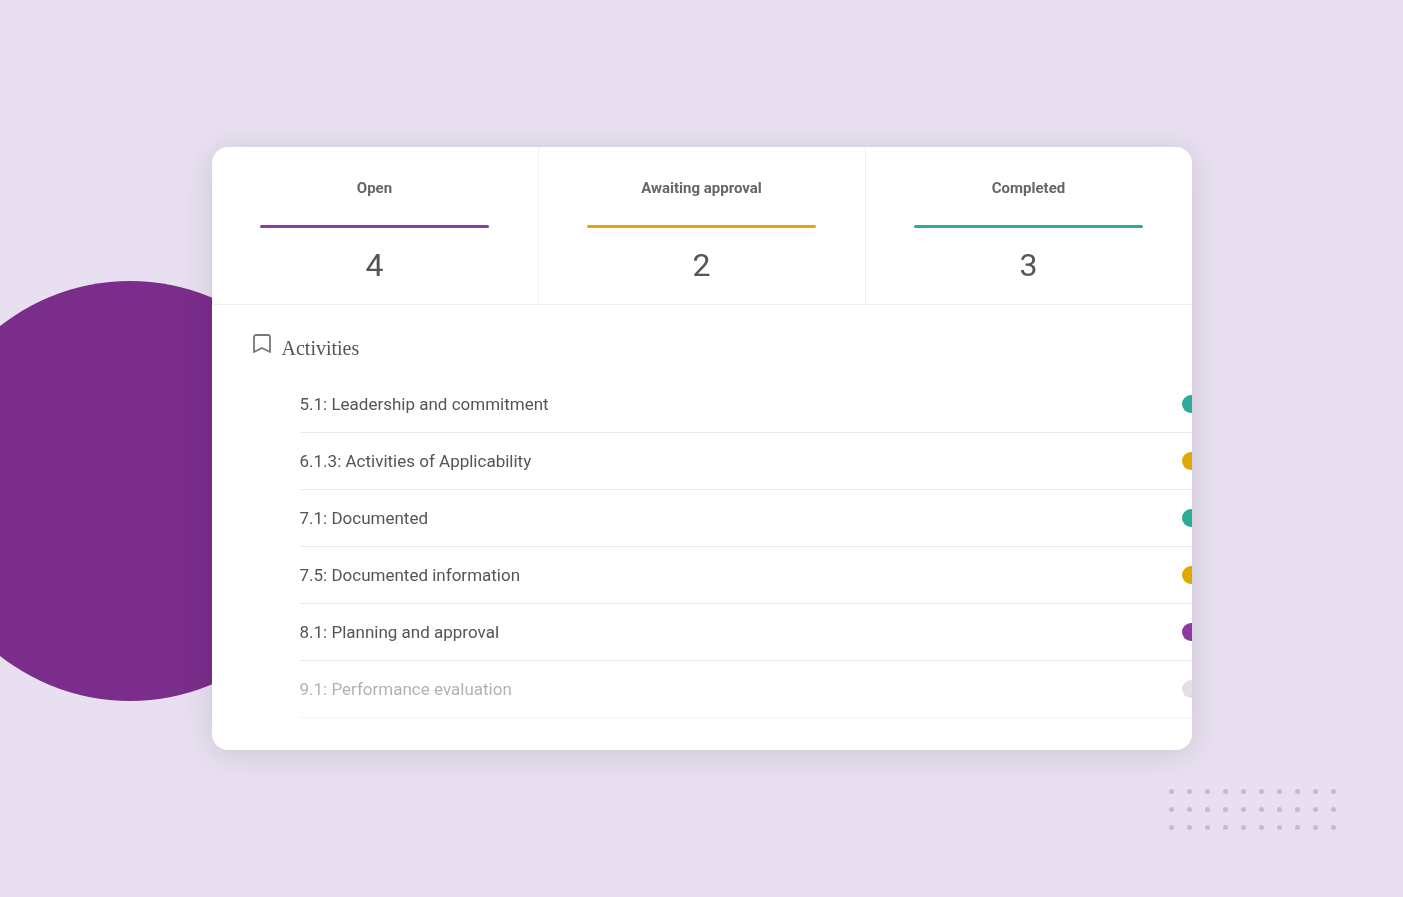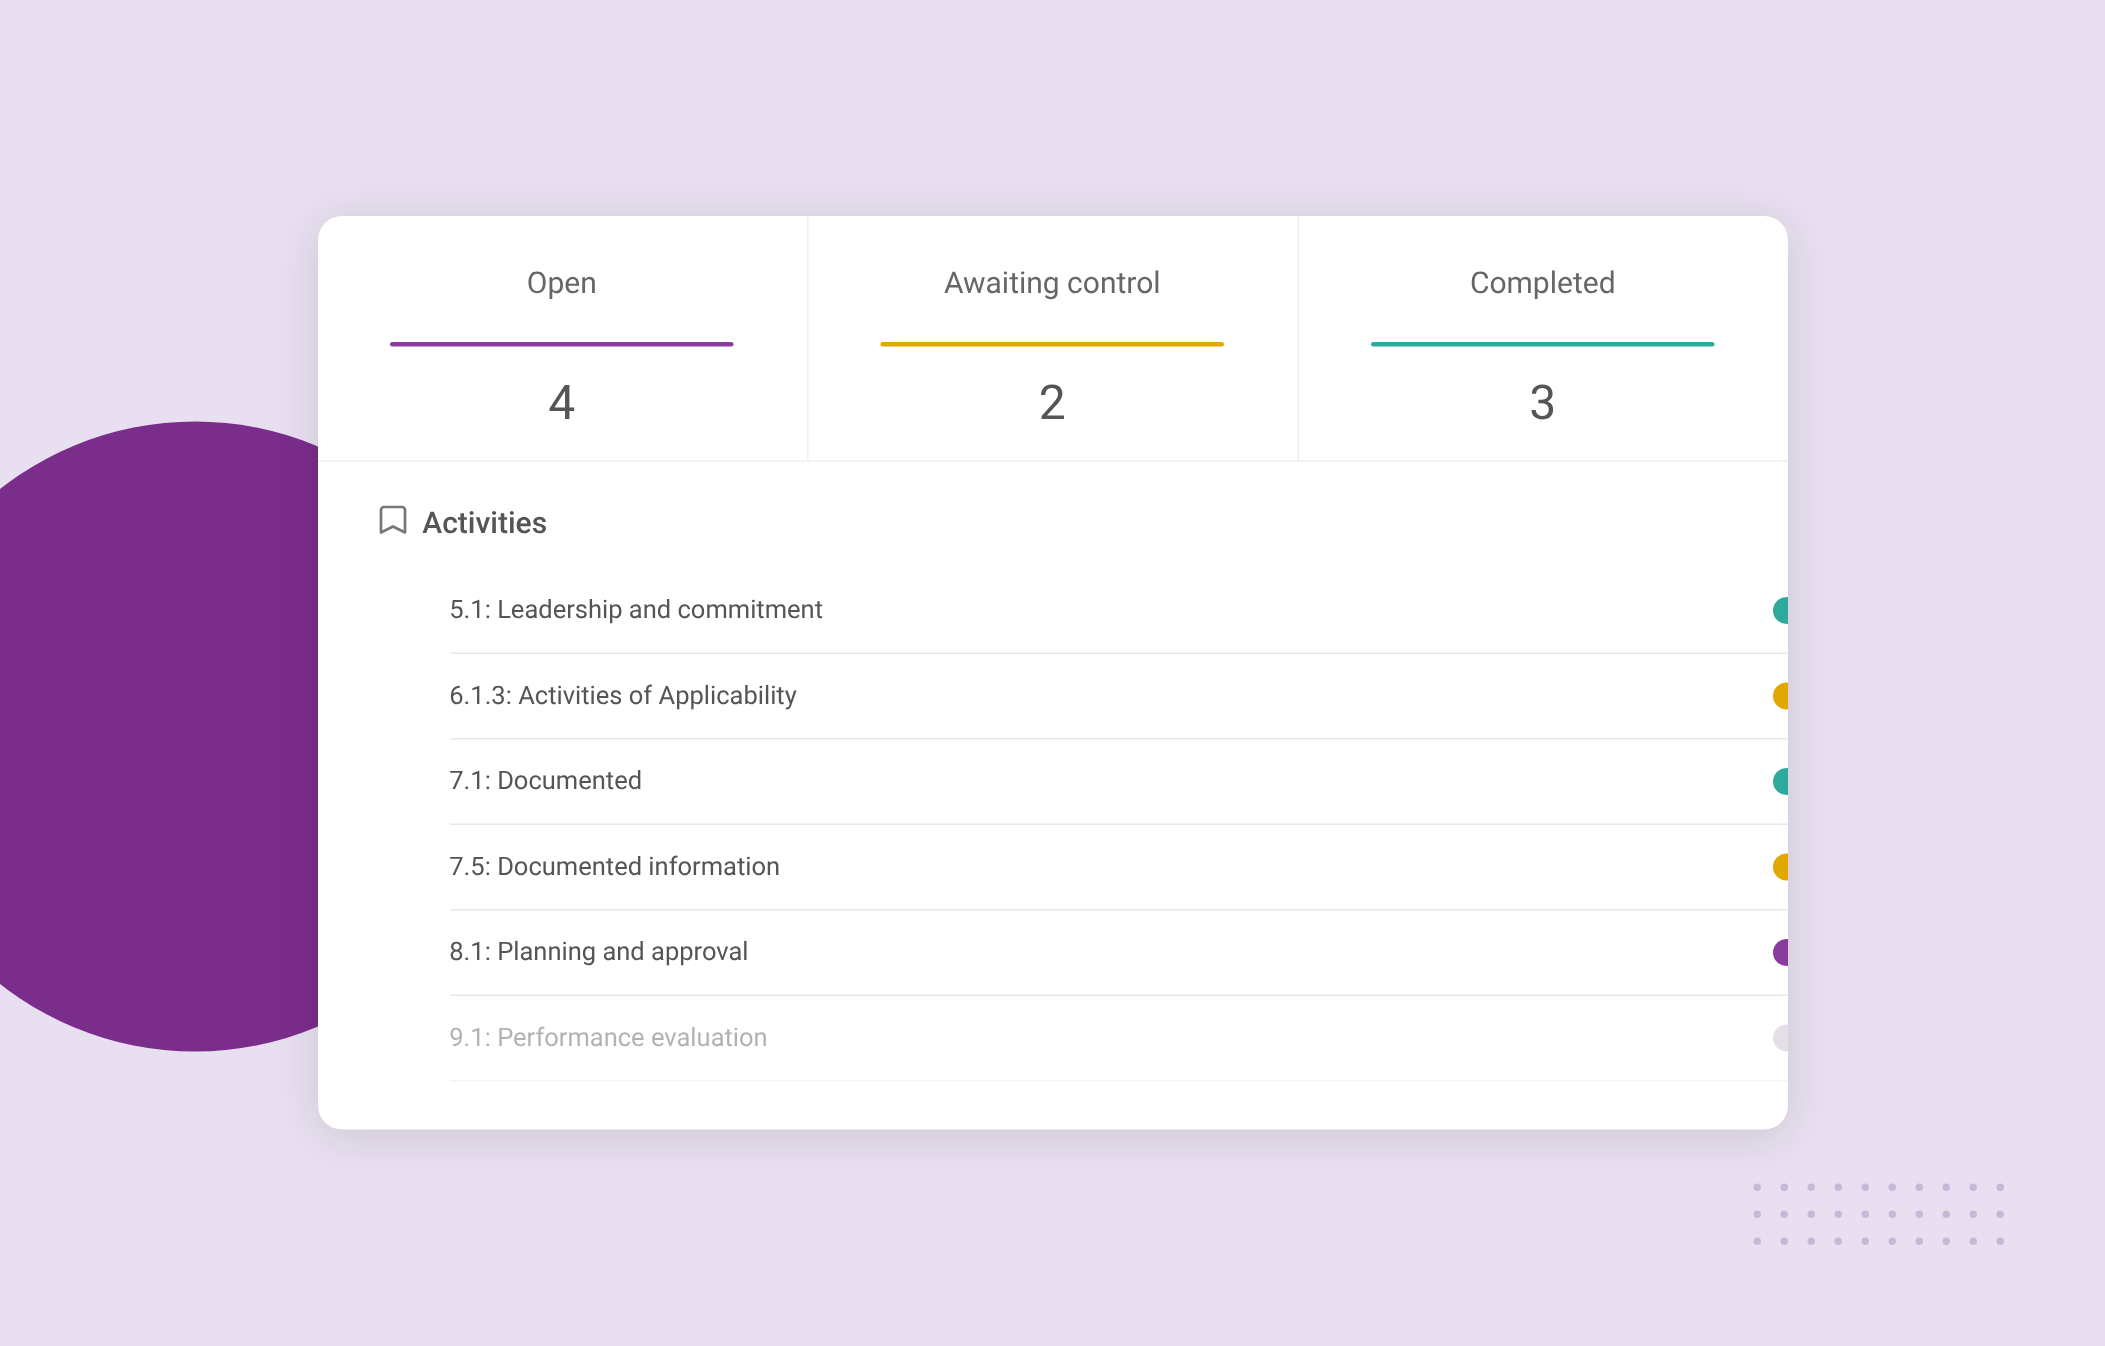--- a/index.html
+++ b/index.html
@@ -68,23 +68,23 @@
       padding: 32px 20px 20px 20px;
       text-align: center;
       border-right: 1px solid #f0f0f0;
     }
 
     .stat-col:last-child {
       border-right: none;
     }
 
     .stat-label {
-      font-size: 20px;
+      font-size: 15px;
       color: #666;
-      font-weight: 400;
+      font-weight: 700;
       margin-bottom: 28px;
     }
 
     .stat-underline {
       height: 3px;
       border-radius: 2px;
       margin: 8px auto 18px auto;
       width: 80%;
     }
 
@@ -98,23 +98,24 @@
       font-weight: 400;
     }
 
     
     .activities-section {
       padding: 28px 40px 0 40px;
     }
 
     .section-heading {
       display: flex;
-      align-items: flex-start;
+      align-items: flex-end;
       gap: 10px;
       margin-bottom: 16px;
+      font-family: Liberation Serif, serif;
     }
 
     .bookmark-icon {
       color: #666;
       font-size: 18px;
     }
 
     .section-title {
       font-size: 20px;
       color: #555;
@@ -199,21 +200,21 @@
 
   <div class="stats-row">
 
     <div class="stat-col">
       <div class="stat-label">Open</div>
       <div class="stat-underline purple"></div>
       <div class="stat-count">4</div>
     </div>
 
     <div class="stat-col">
-      <div class="stat-label">Awaiting control</div>
+      <div class="stat-label">Awaiting approval</div>
       <div class="stat-underline yellow"></div>
       <div class="stat-count">2</div>
     </div>
 
     <div class="stat-col">
       <div class="stat-label">Completed</div>
       <div class="stat-underline teal"></div>
       <div class="stat-count">3</div>
     </div>
   </div>

